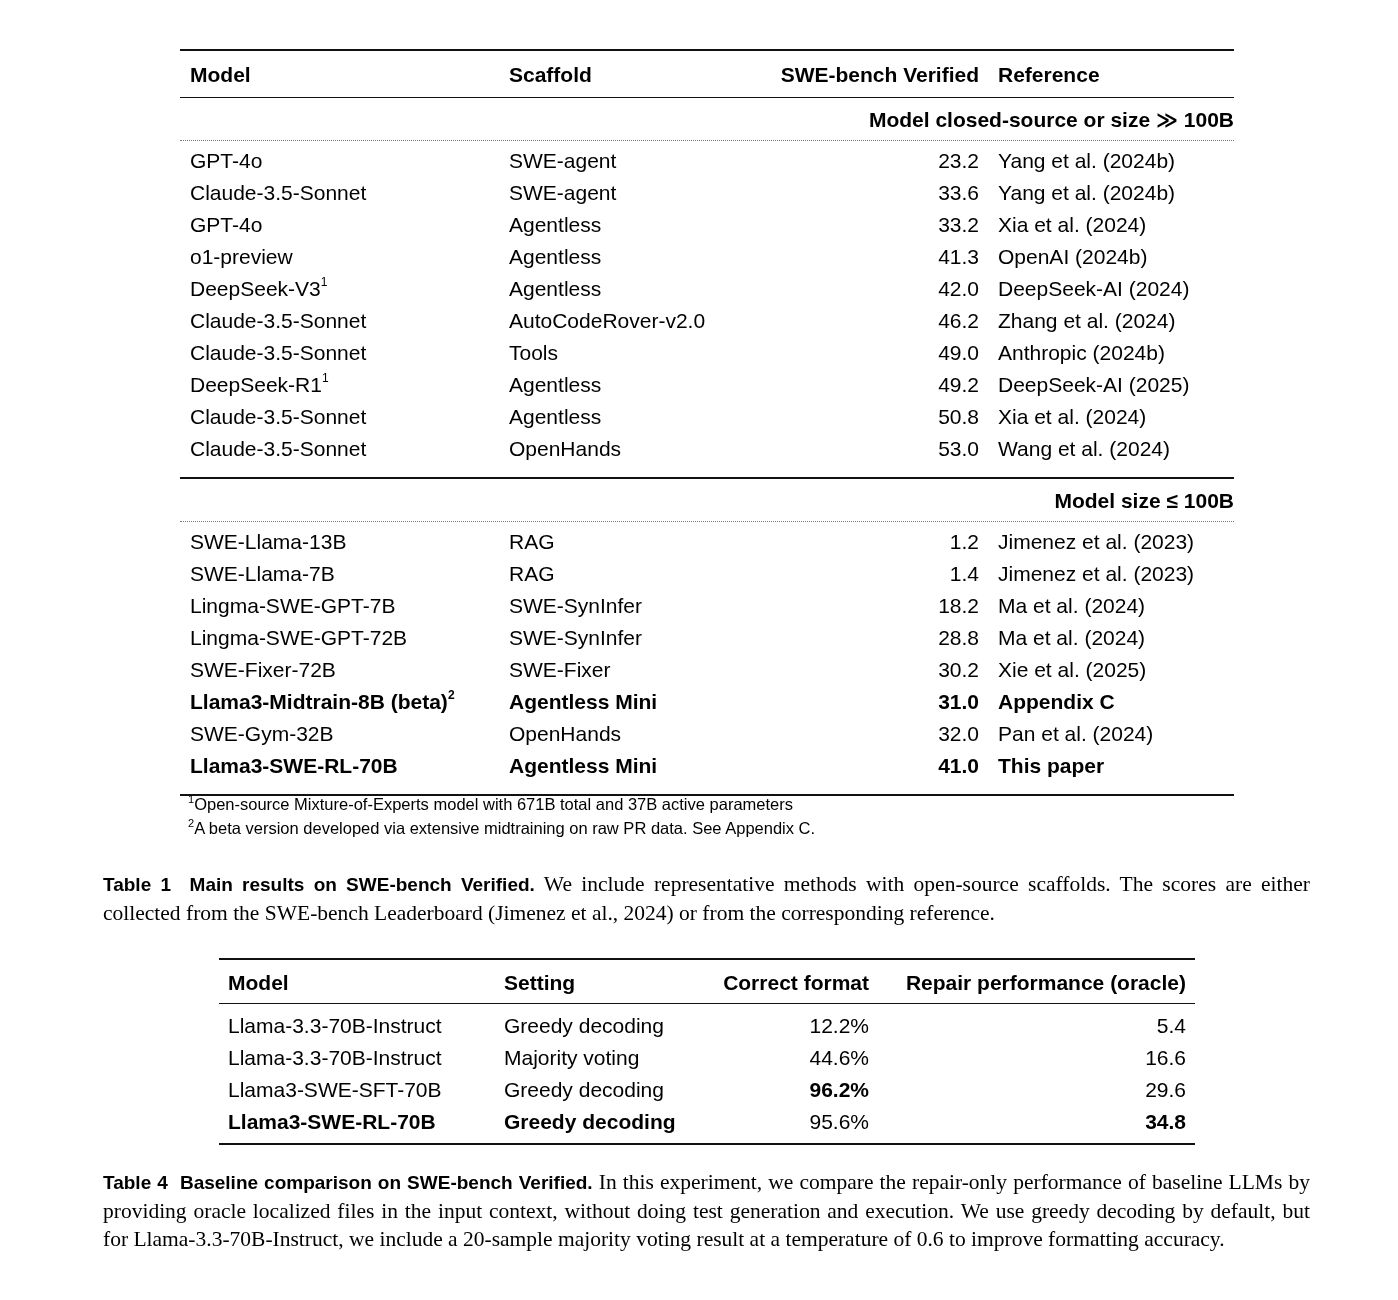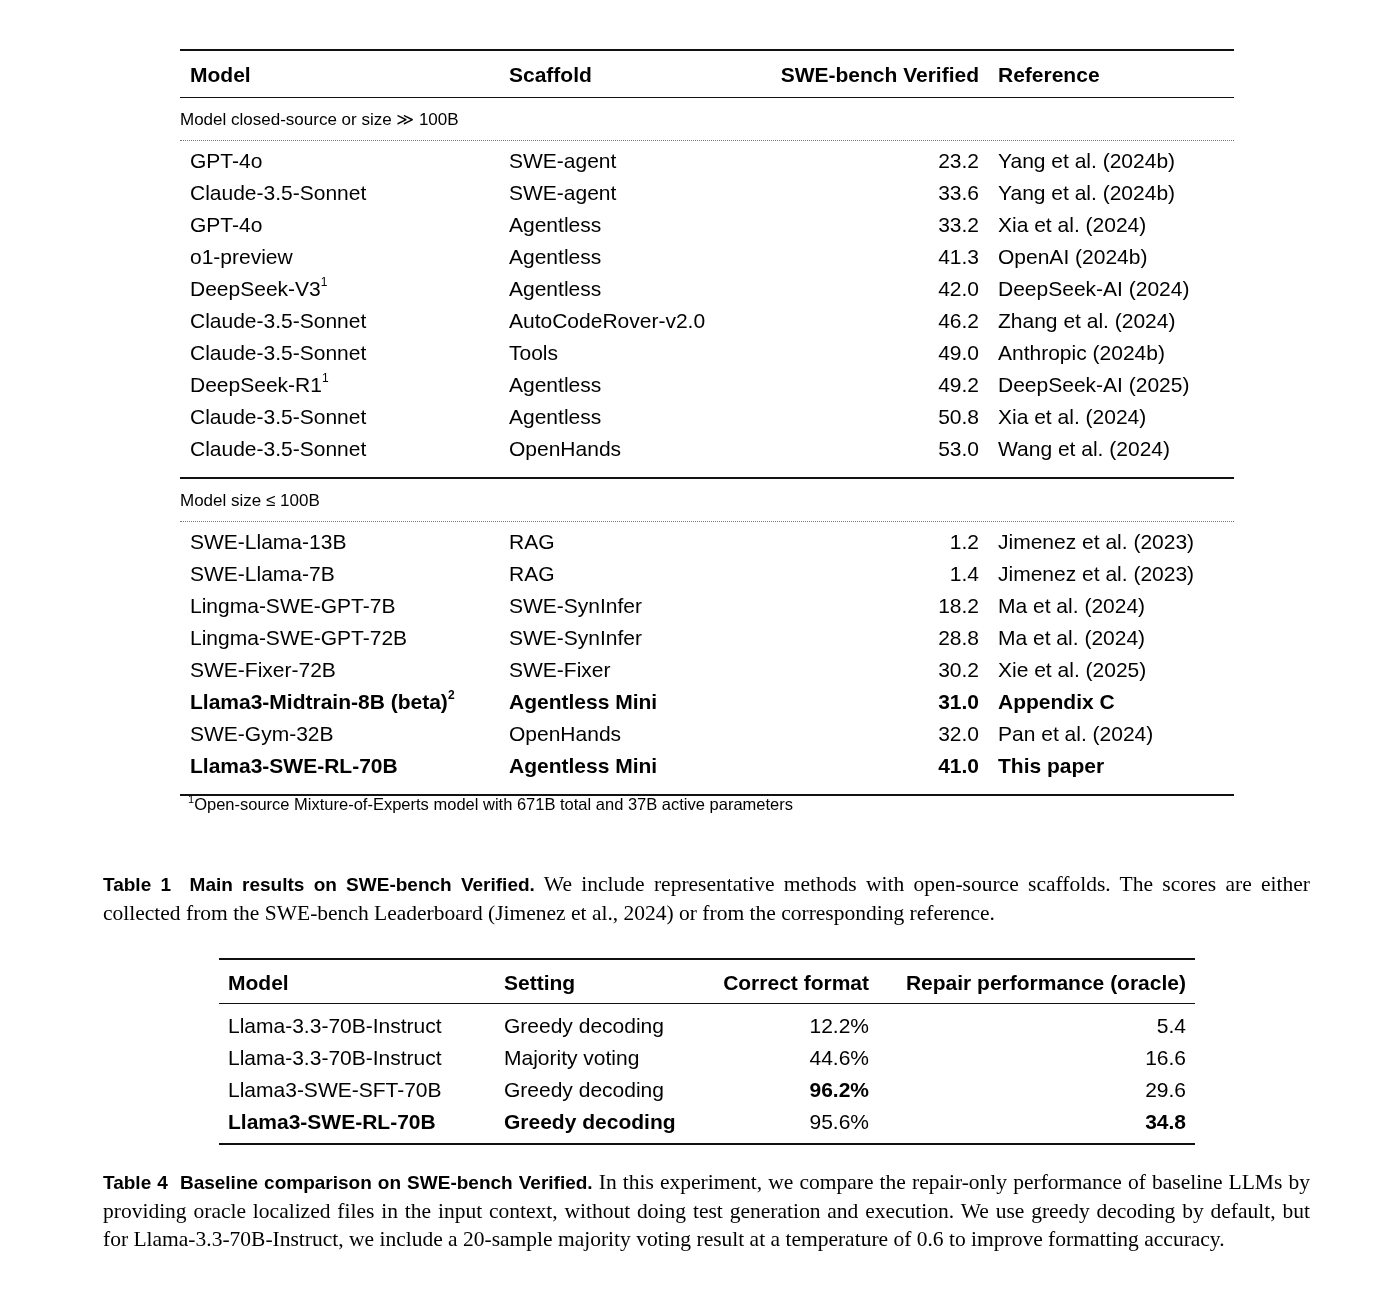--- a/index.html
+++ b/index.html
@@ -12,21 +12,21 @@
   #t1 { position:absolute; left:180px; top:49px; width:1054px; }
   .rule-thick { height:2px; background:#111; }
   .rule-thin { height:1.3px; background:#111; }
   .rule-dot { height:0; border-top:1.5px dotted #777; }
   .row { position:relative; height:32px; font-size:21px; line-height:32px; white-space:nowrap; }
   .hdr { height:46px; line-height:48px; font-weight:bold; font-size:21px; }
   .c-model { position:absolute; left:10px; }
   .c-scaf { position:absolute; left:329px; }
   .c-score { position:absolute; right:255px; text-align:right; }
   .c-ref { position:absolute; left:818px; }
-  .group-title { height:42px; line-height:44px; text-align:left; font-size:17px; position:relative; }
+  .group-title { height:42px; line-height:44px; text-align:right; font-size:21px; position:relative;font-weight:bold; }
   .bold { font-weight:bold; }
   sup { font-size:12px; line-height:0; position:relative; top:-2px; }
   .rows-block { padding-top:4px; padding-bottom:12px; }
 
   #fn { position:absolute; left:188px; top:792px; font-size:16.5px; line-height:24px; }
   #fn sup { font-size:11px; top:-1px; }
 
   .caption { position:absolute; left:103px; width:1207px; font-size:21.5px; line-height:28px; text-align:justify; }
   .caption .lbl { font-family: "Liberation Sans", "DejaVu Sans", sans-serif; font-weight:bold; font-size:19px; }
 
@@ -169,20 +169,21 @@
           <span class="c-score">41.0</span>
           <span class="c-ref"><span>This paper</span></span>
         </div>
       </div>
     </div>
   <div class="rule-thick"></div>
 </div>
 
 <div id="fn" class="sans">
   <div><sup>1</sup><span>Open-source Mixture-of-Experts model with 671B total and 37B active parameters</span></div>
+  <div><sup>2</sup><span>A beta version developed via extensive midtraining on raw PR data. See Appendix </span><span class="link">C</span><span>.</span></div>
 </div>
 
 <div class="caption serif" style="top:870px;">
   <span class="lbl"><span>Table 1</span>&nbsp;&nbsp;<span>Main results on SWE-bench Verified.</span></span>
   <span>We include representative methods with open-source scaffolds. The scores are either collected from the SWE-bench Leaderboard (</span><span class="link">Jimenez et al.</span><span>, </span><span class="link">2024</span><span>) or from the corresponding reference.</span>
 </div>
 
 <div id="t2" class="sans">
   <div class="rule-thick"></div>
   <div class="t2row t2hdr">

